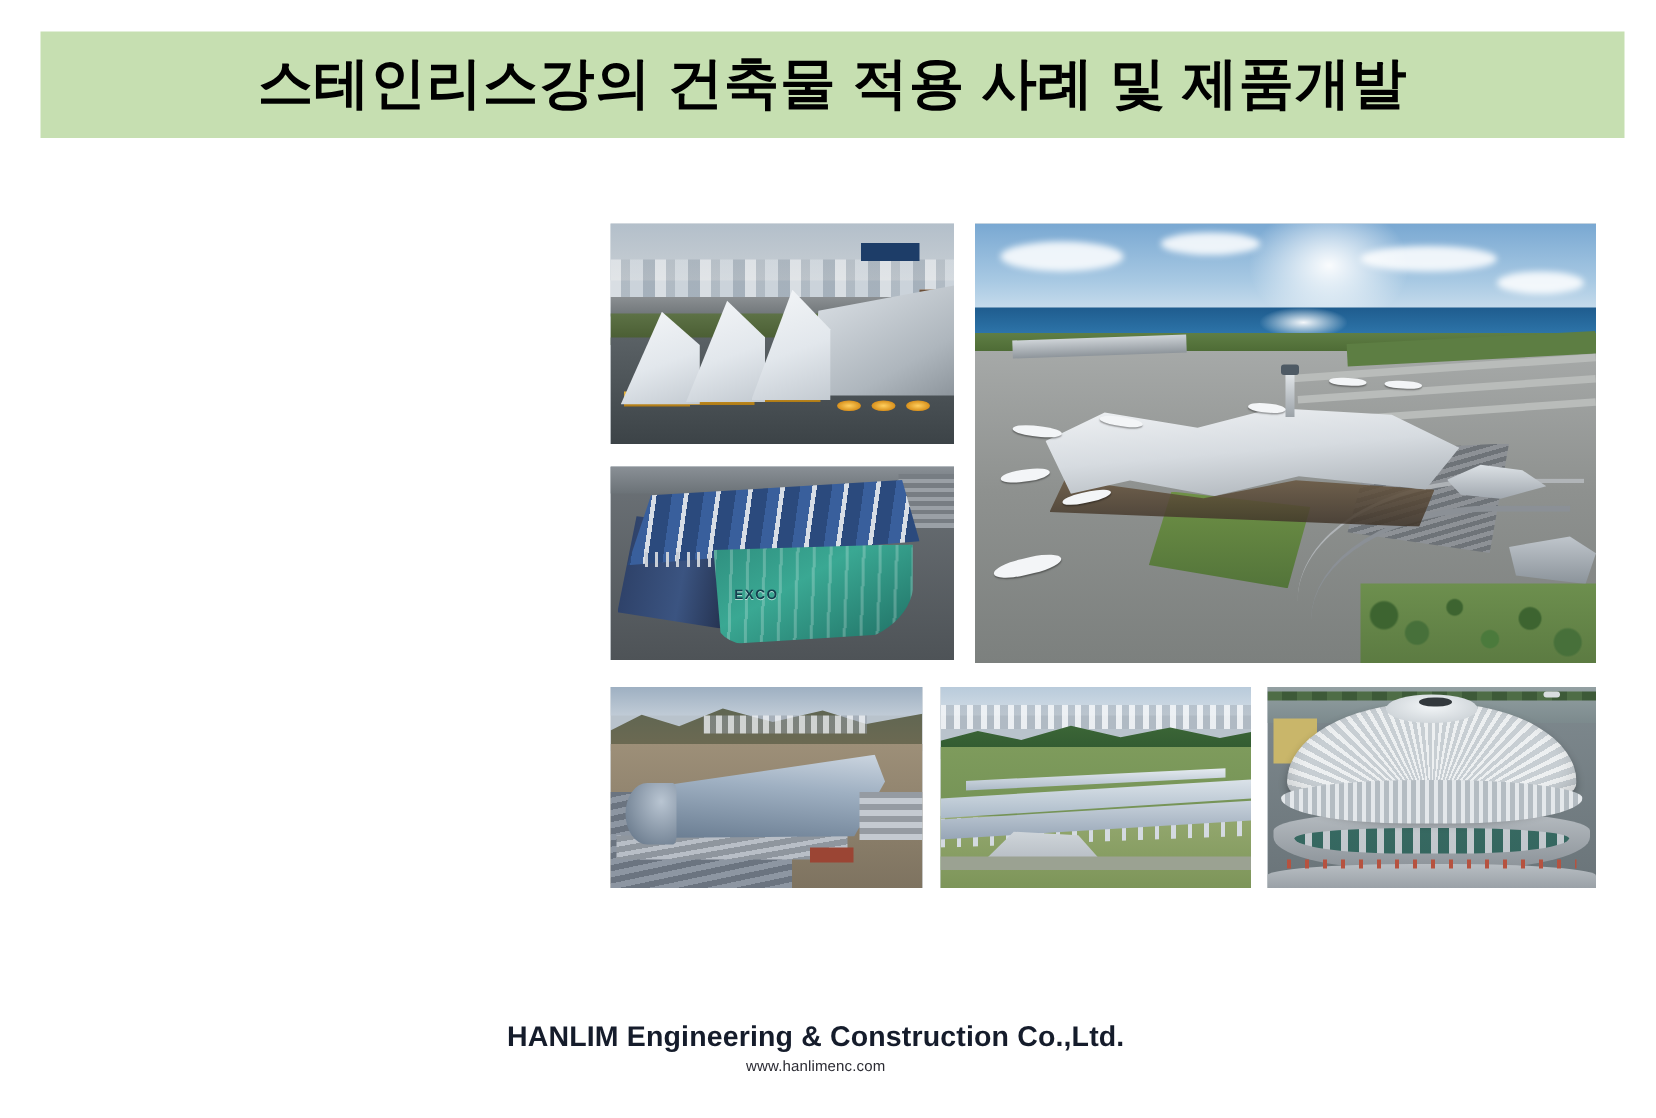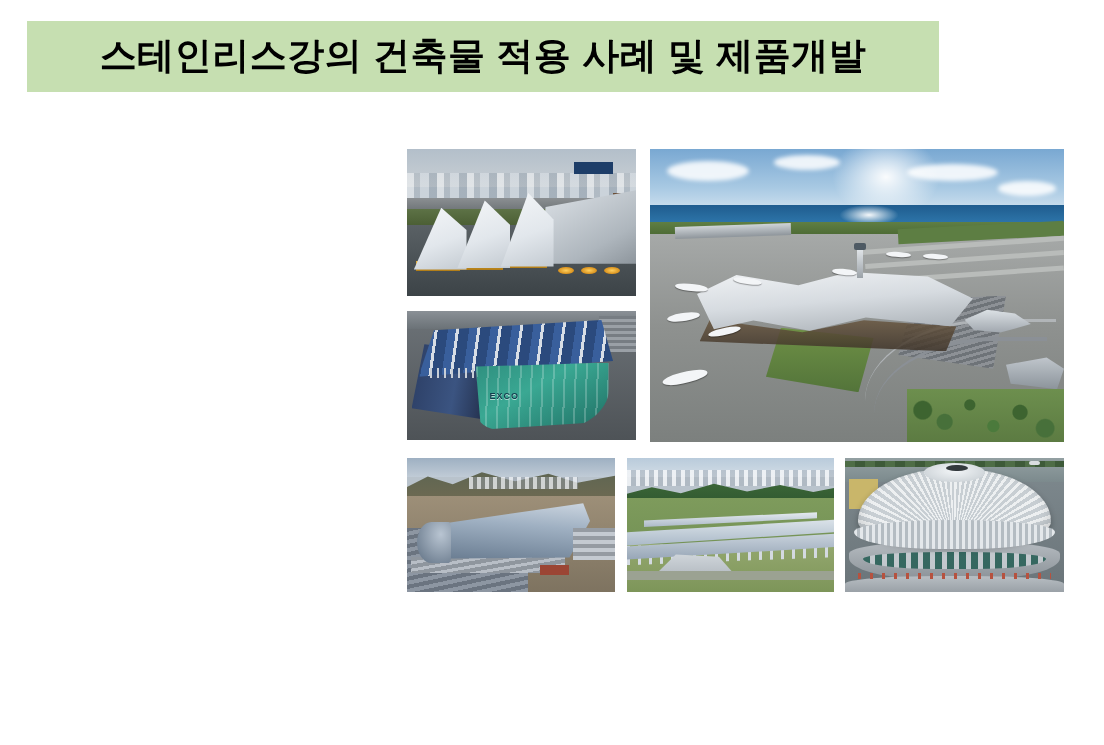--- a/index.html
+++ b/index.html
@@ -13,21 +13,21 @@
     position: relative;
     overflow: hidden;
     font-family: "Liberation Sans", sans-serif;
   }
 
   
   #title-banner {
     position: absolute;
     left: 27px;
     top: 21px;
-    width: 912px;
+    width: 1056px;
     height: 71px;
     background: #c6dfb1;
     display: flex;
     align-items: center;
     justify-content: center;
   }
   #title-text {
     font-size: 37px;
     font-weight: bold;
     color: #000000;
@@ -674,15 +674,19 @@
       <div class="layer oculus"></div>
     </div>
   </div>
 
 </div>
 
 <div id="footer">
   <div id="footer-inner">
 
 
+    <div id="footer-texts">
+      <div id="company-name">HANLIM Engineering &amp; Construction Co.,Ltd.</div>
+      <div id="company-url">www.hanlimenc.com</div>
+    </div>
 
   </div>
 </div>
 
 </body></html>

